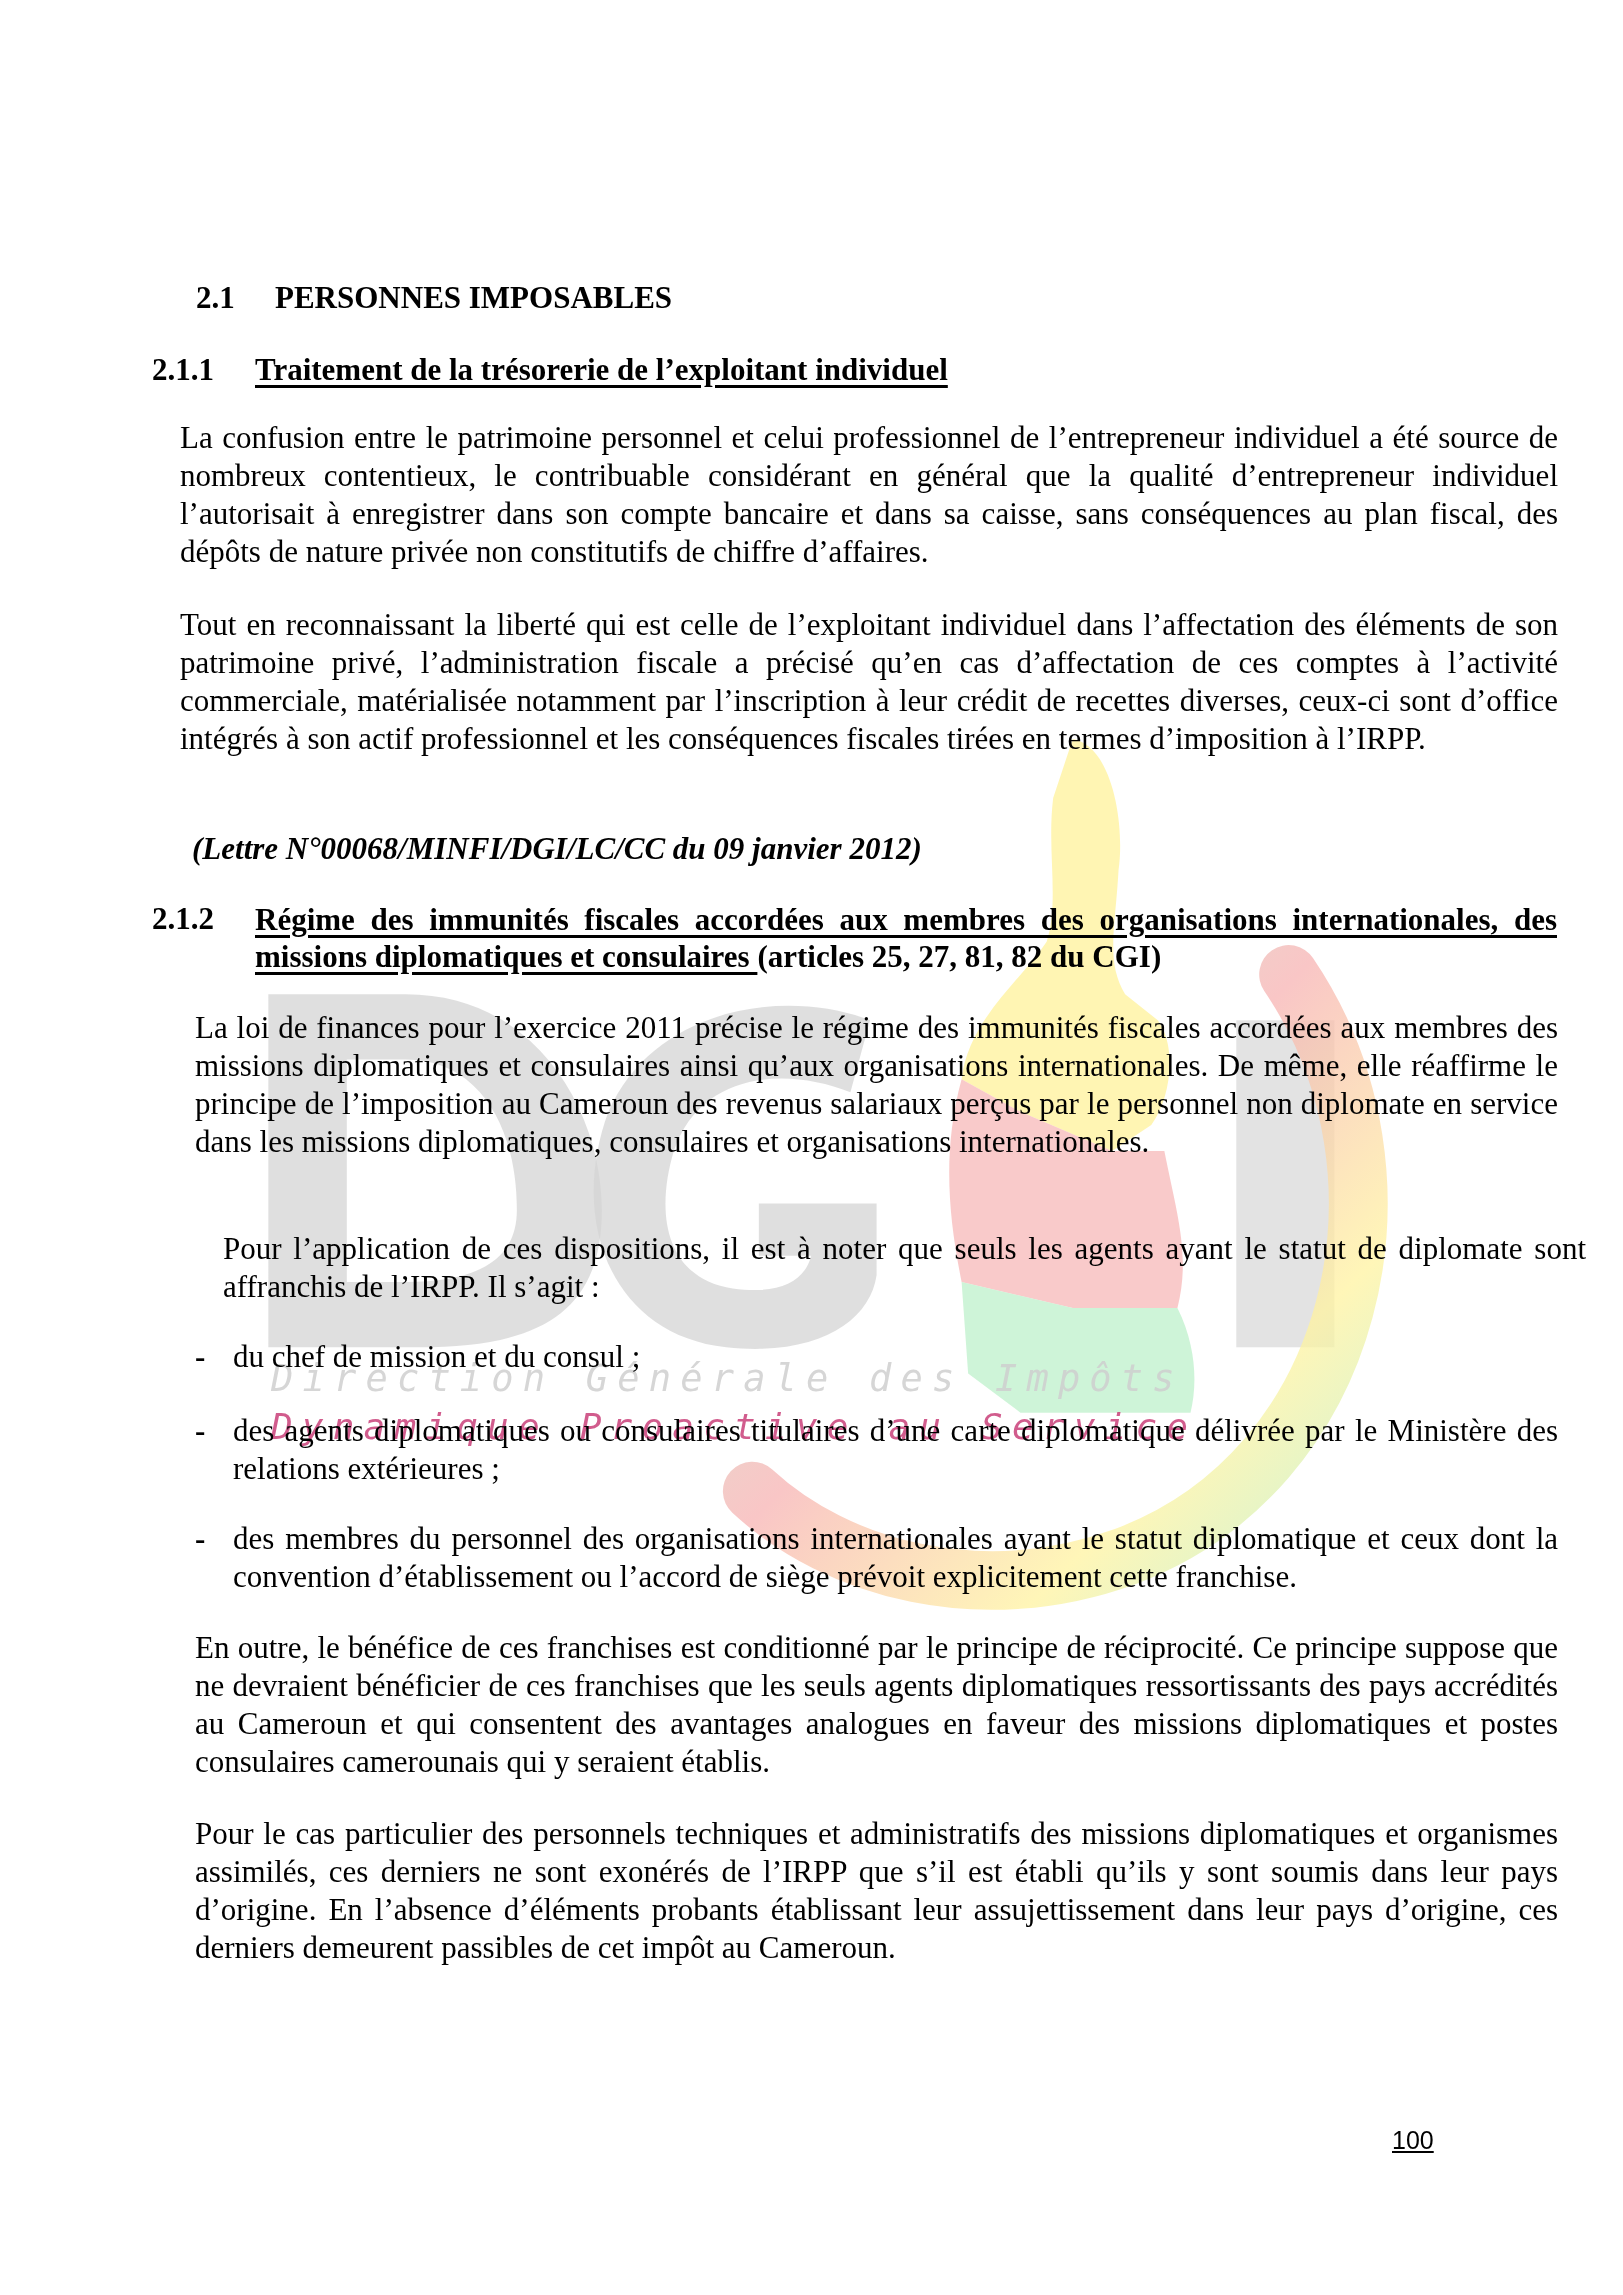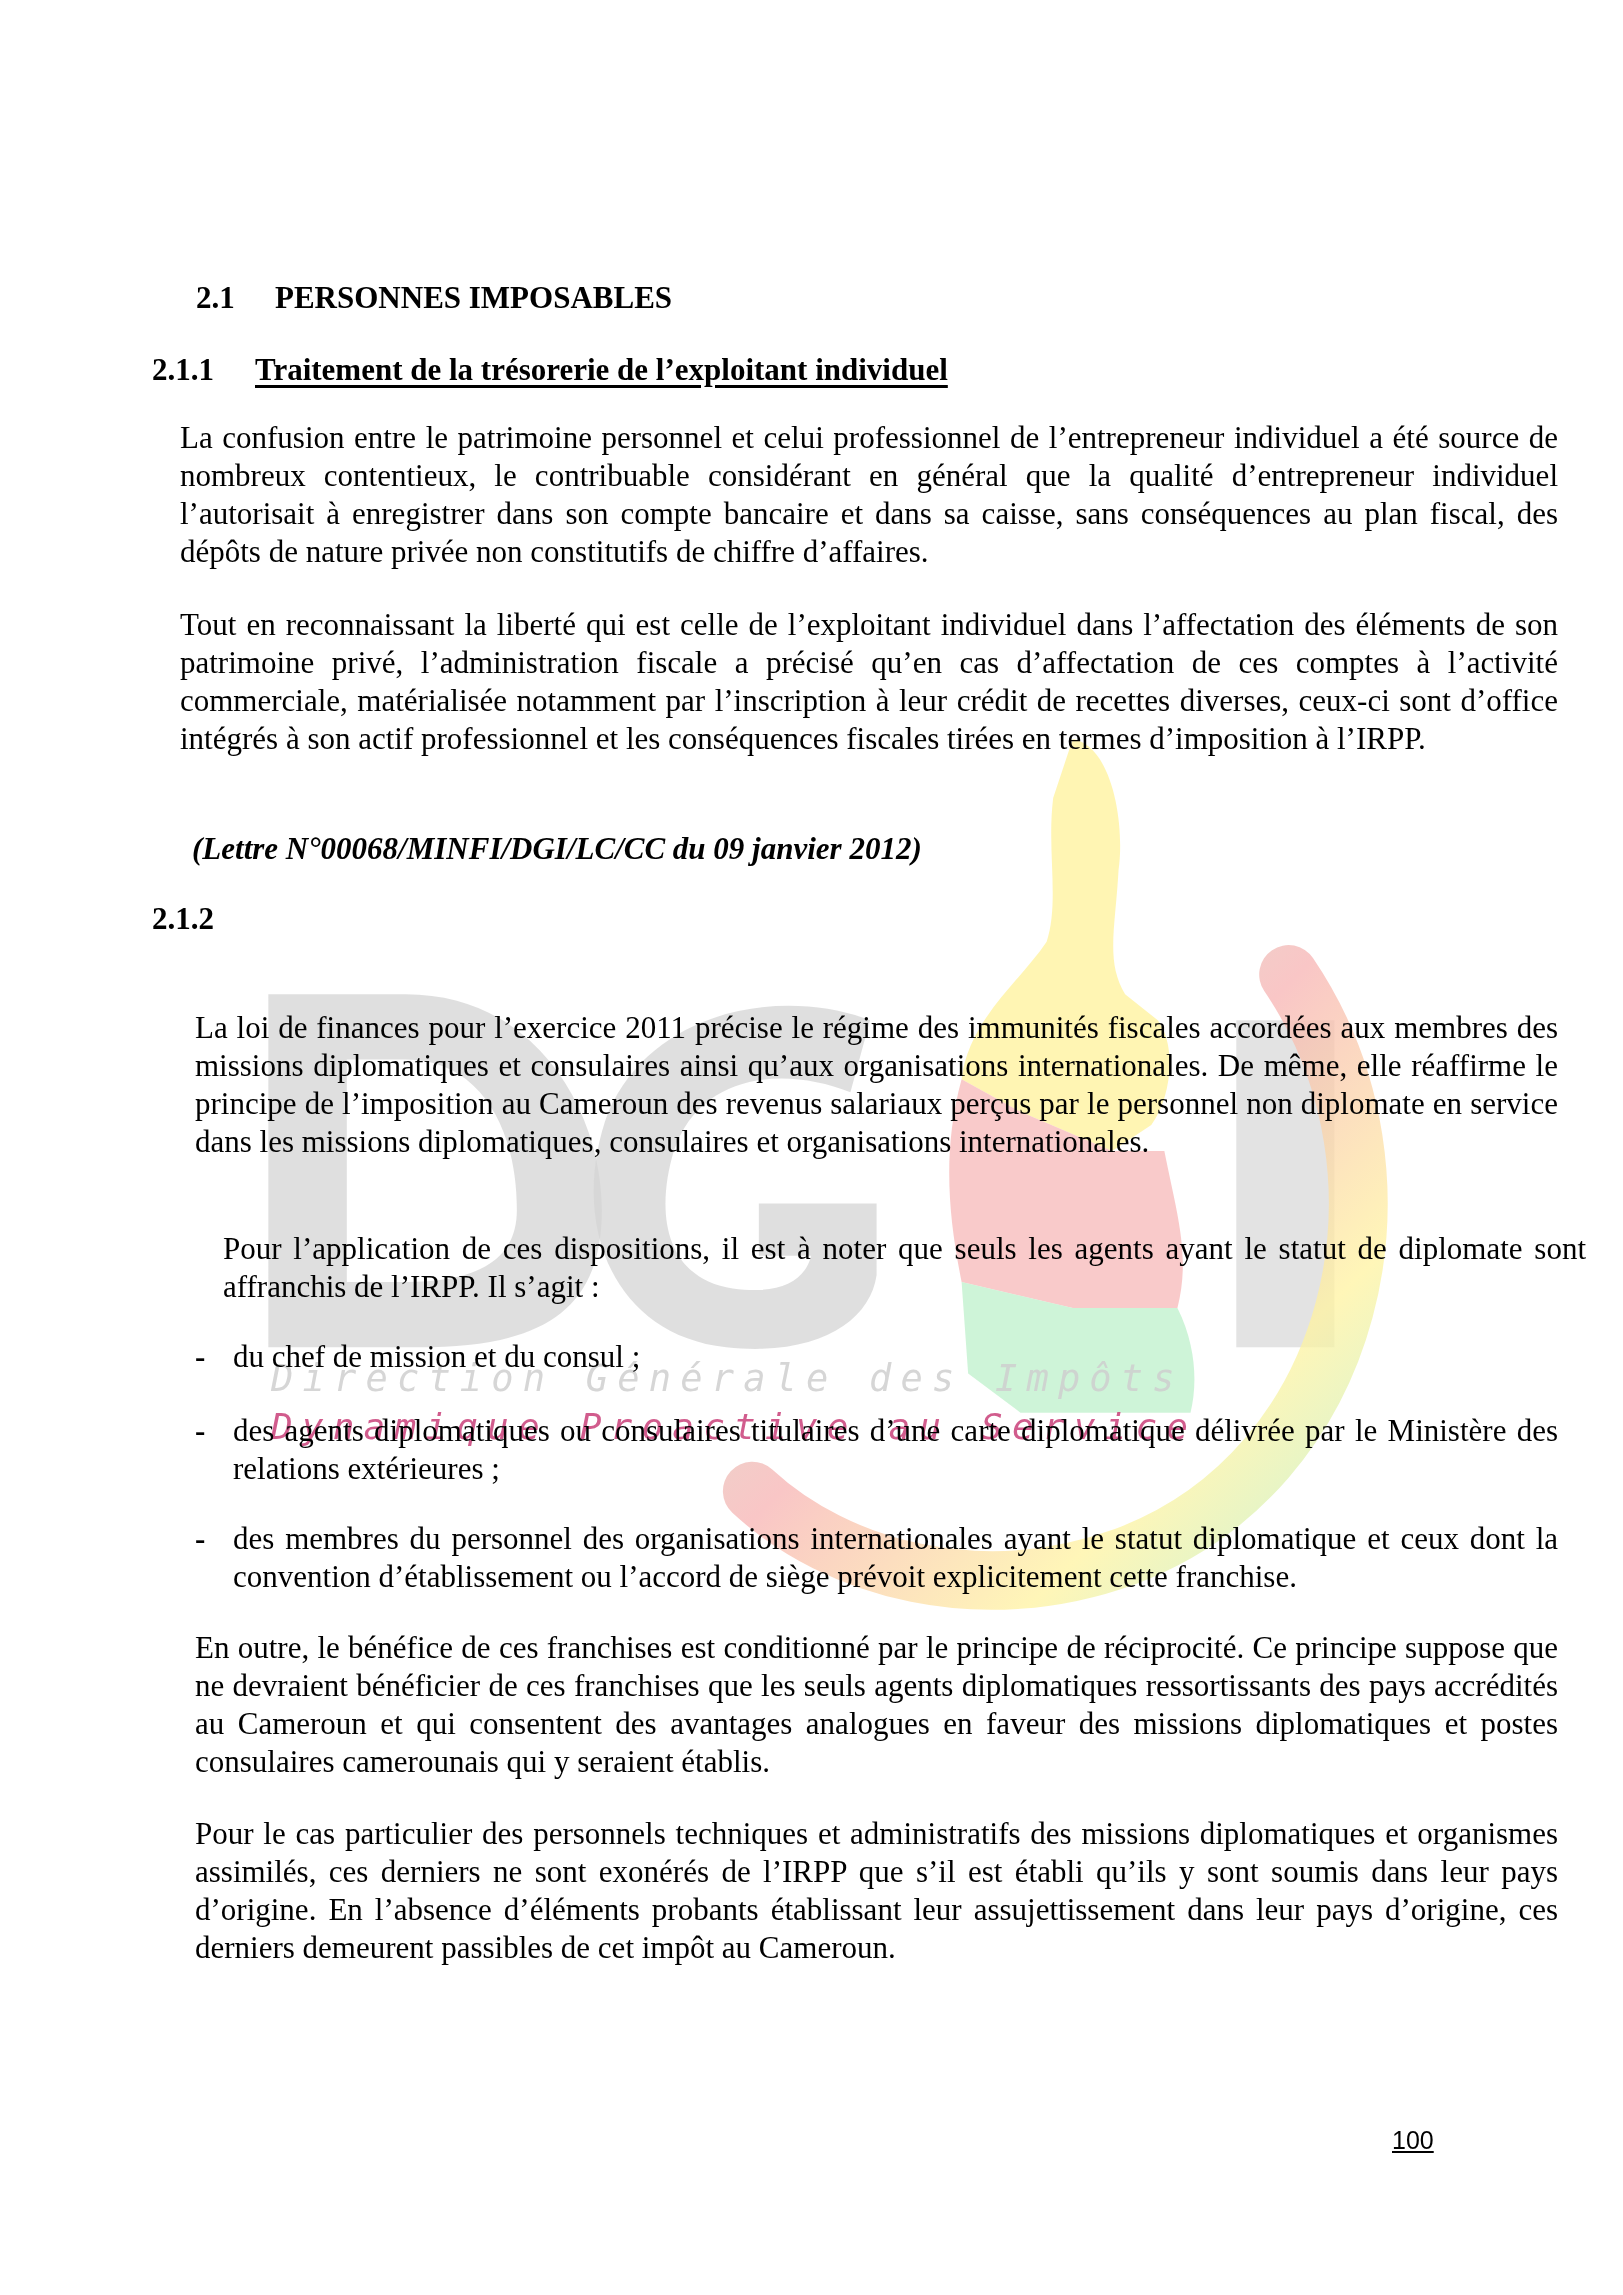--- a/index.html
+++ b/index.html
@@ -68,20 +68,23 @@
 
   <div class="abs sub-num" style="left:152px; top:352px;">2.1.1</div>
   <div class="abs sub-title" style="left:255px; top:352px; white-space:nowrap;">Traitement de la trésorerie de l’exploitant individuel</div>
 
   <div class="abs para" style="left:180px; top:419px; width:1378px;">La confusion entre le patrimoine personnel et celui professionnel de l’entrepreneur individuel a été source de nombreux contentieux, le contribuable considérant en général que la qualité d’entrepreneur individuel l’autorisait à enregistrer dans son compte bancaire et dans sa caisse, sans conséquences au plan fiscal, des dépôts de nature privée non constitutifs de chiffre d’affaires.</div>
   <div class="abs para" style="left:180px; top:606px; width:1378px;">Tout en reconnaissant la liberté qui est celle de l’exploitant individuel dans l’affectation des éléments de son patrimoine privé, l’administration fiscale a précisé qu’en cas d’affectation de ces comptes à l’activité commerciale, matérialisée notamment par l’inscription à leur crédit de recettes diverses, ceux-ci sont d’office intégrés à son actif professionnel et les conséquences fiscales tirées en termes d’imposition à l’IRPP.</div>
 
   <div class="abs para-ital" style="left:180px; top:831px;">(Lettre N°00068/MINFI/DGI/LC/CC du 09 janvier 2012)</div>
 
   <div class="abs sub-num" style="left:152px; top:901px;">2.1.2</div>
+  <div class="abs" style="left:255px; top:901px; width:1302px; font-size:31px; line-height:37px; font-weight:bold; text-align:justify; text-align-last:left;">
+    <span class="sub-title">Régime des immunités fiscales accordées aux membres des organisations internationales, des missions diplomatiques et consulaires </span><span>(articles 25, 27, 81, 82 du CGI)</span>
+  </div>
 
   <div class="abs para" style="left:195px; top:1009px; width:1363px;">La loi de finances pour l’exercice 2011 précise le régime des immunités fiscales accordées aux membres des missions diplomatiques et consulaires ainsi qu’aux organisations internationales. De même, elle réaffirme le principe de l’imposition au Cameroun des revenus salariaux perçus par le personnel non diplomate en service dans les missions diplomatiques, consulaires et organisations internationales.</div>
   <div class="abs para" style="left:195px; top:1230px; width:1363px;margin-left:28px;">Pour l’application de ces dispositions, il est à noter que seuls les agents ayant le statut de diplomate sont affranchis de l’IRPP. Il s’agit :</div>
 
   <div class="bullet" style="left:195px; top:1338px; width:1363px; height:39px;">
     <span class="dash">-</span>
     <span class="btext">du chef de mission et du consul ;</span>
   </div>
   <div class="bullet" style="left:195px; top:1412px; width:1363px; height:79px;">
     <span class="dash">-</span>

